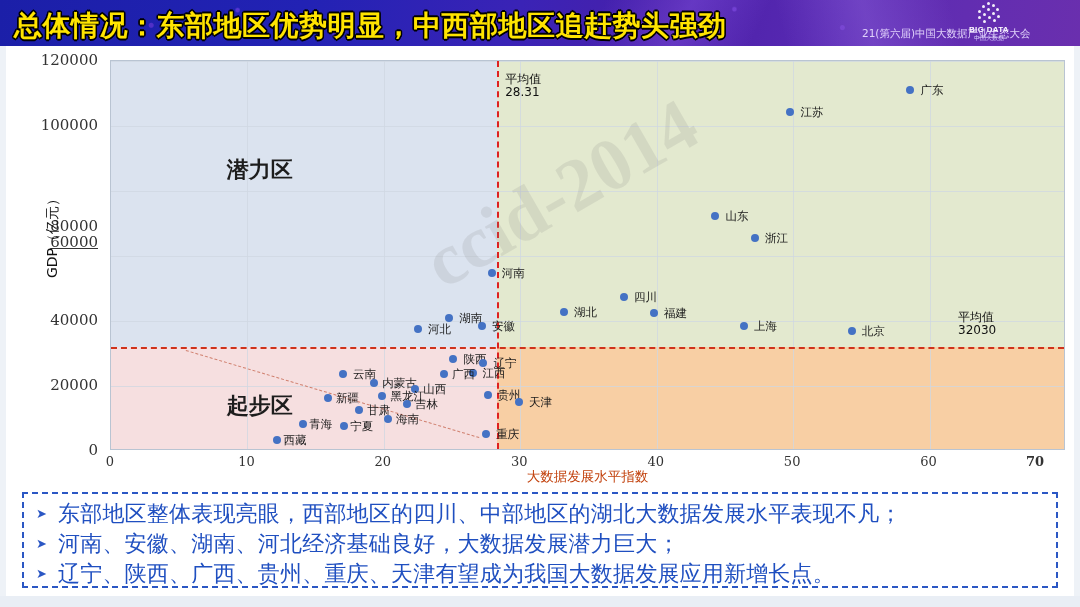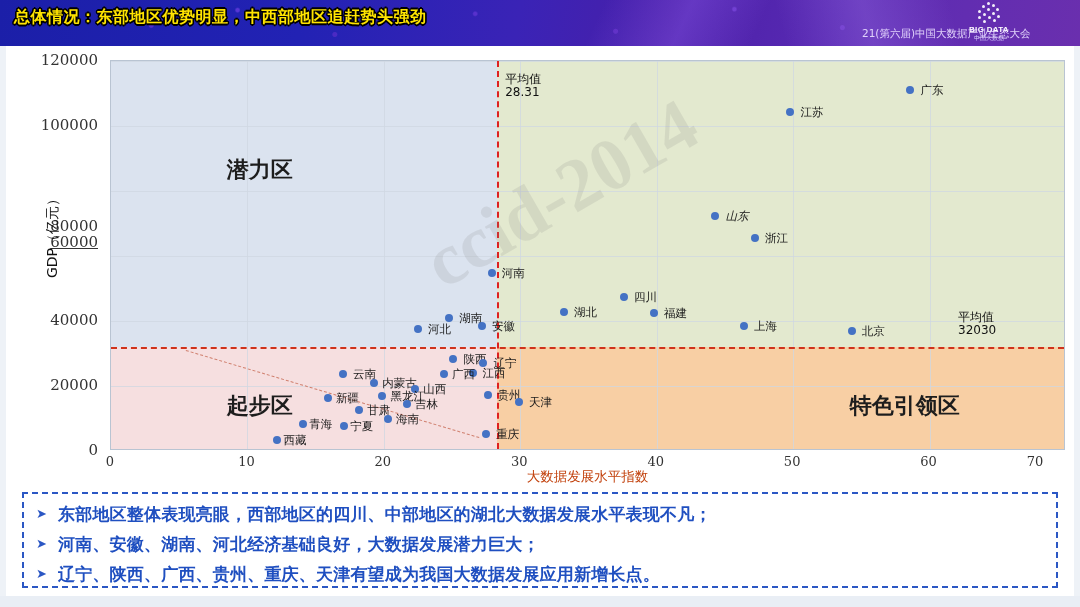--- a/index.html
+++ b/index.html
@@ -26,21 +26,21 @@
   }
   .header:after{
     content:"";position:absolute;inset:0;
     background:
       linear-gradient(115deg,transparent 55%,rgba(160,110,255,.30) 63%,transparent 70%),
       linear-gradient(75deg,transparent 72%,rgba(190,150,255,.22) 80%,transparent 88%);
     pointer-events:none;
   }
   .slide-title{
     position:absolute;left:14px;top:7px;z-index:4;
-    font-size:16px;font-weight:bold;letter-spacing:.5px;
+    font-size:28px;font-weight:bold;letter-spacing:.5px;
     color:#ffe400;
     font-family:Liberation Serif, serif;
     text-shadow:
        1.6px 0 0 #000,-1.6px 0 0 #000,0 1.6px 0 #000,0 -1.6px 0 #000,
        1.2px 1.2px 0 #000,-1.2px 1.2px 0 #000,1.2px -1.2px 0 #000,-1.2px -1.2px 0 #000;
     white-space:nowrap;
   }
   .logo-wrap{position:absolute;left:963px;top:2px;width:52px;height:42px;z-index:4;text-align:center;}
   .logo-dots{position:relative;width:30px;height:22px;margin:0 auto;}
   .logo-dots span{position:absolute;width:3.2px;height:3.2px;border-radius:50%;background:#fff;opacity:.92;}
@@ -125,21 +125,21 @@
     position:absolute;left:22px;top:492px;width:1036px;height:96px;
     border:2px dashed #2b57c4;box-sizing:border-box;background:#fff;
     padding:6px 12px 0 12px;
   }
   .note-row{display:flex;align-items:flex-start;margin-bottom:1px;height:29px;}
   .note-arrow{
     color:#2b57c4;font-size:13px;width:22px;flex:none;line-height:28px;
     font-family:"DejaVu Sans",sans-serif;
   }
   .note-txt{
-    color:#1f4fc0;font-size:17px;font-weight:bold;line-height:28px;letter-spacing:.2px;
+    color:#1f4fc0;font-size:22px;font-weight:normal;line-height:28px;letter-spacing:.2px;
     font-family:"DejaVu Sans","Liberation Sans",sans-serif;white-space:nowrap;
   }
   .footer-strip{position:absolute;left:0;top:596px;width:1080px;height:11px;background:#e9eef5;}
   .edge-l{position:absolute;left:0;top:46px;width:6px;height:550px;background:#eef2f7;}
   .edge-r{position:absolute;right:0;top:46px;width:6px;height:550px;background:#eef2f7;}
 </style>
 </head>
 <body>
 
 <div id="slide">
@@ -182,21 +182,21 @@
         <div style="top: 0px;">120000</div>
       </div>
     <div class="xtick-box" id="xticks">
         <div style="left: 0px;">0</div>
         <div style="left: 136.429px;">10</div>
         <div style="left: 272.857px;">20</div>
         <div style="left: 409.286px;">30</div>
         <div style="left: 545.714px;">40</div>
         <div style="left: 682.143px;">50</div>
         <div style="left: 818.571px;">60</div>
-        <div style="left: 925px;">70</div>
+        <div style="left: 925px; font-weight: bold;">70</div>
       </div>
     <div class="ylab">GDP（亿元）</div>
     <div class="xlab">大数据发展水平指数</div>
 
     <div class="plot" id="plot">
       <div class="quad q-tl" style="left: 0px; top: 0px; width: 386.229px; height: 285.902px;"></div>
       <div class="quad q-tr" style="left: 386.229px; top: 0px; width: 568.771px; height: 285.902px;"></div>
       <div class="quad q-bl" style="left: 0px; top: 285.902px; width: 386.229px; height: 104.098px;"></div>
       <div class="quad q-br" style="left: 386.229px; top: 285.902px; width: 568.771px; height: 104.098px;"></div>
 
@@ -221,21 +221,21 @@
       <div class="refline-h" id="refh" style="top: 285.902px;"></div>
 
       <div class="wm">ccid-2014</div>
 
       <div id="points">
           <div class="pt" style="left: 799.471px; top: 29.25px; background: rgb(68, 114, 196);"></div>
           <div class="plabel" style="left: 809.471px; top: 29.25px;">广东</div>
           <div class="pt" style="left: 679.414px; top: 51.025px; background: rgb(68, 114, 196);"></div>
           <div class="plabel" style="left: 689.414px; top: 51.025px;">江苏</div>
           <div class="pt" style="left: 604.379px; top: 154.7px; background: rgb(68, 114, 196);"></div>
-          <div class="plabel" style="left: 614.379px; top: 154.7px; font-style: italic;">山东</div>
+          <div class="plabel" style="left: 614.379px; top: 154.7px;">山东</div>
           <div class="pt" style="left: 643.943px; top: 176.8px; background: rgb(68, 114, 196);"></div>
           <div class="plabel" style="left: 653.943px; top: 176.8px;">浙江</div>
           <div class="pt" style="left: 380.636px; top: 211.575px; background: rgb(68, 114, 196);"></div>
           <div class="plabel" style="left: 390.636px; top: 211.575px;">河南</div>
           <div class="pt" style="left: 512.971px; top: 235.95px; background: rgb(68, 114, 196);"></div>
           <div class="plabel" style="left: 522.971px; top: 235.95px;">四川</div>
           <div class="pt" style="left: 452.943px; top: 250.9px; background: rgb(68, 114, 196);"></div>
           <div class="plabel" style="left: 462.943px; top: 250.9px;">湖北</div>
           <div class="pt" style="left: 542.986px; top: 251.875px; background: rgb(68, 114, 196);"></div>
           <div class="plabel" style="left: 552.986px; top: 251.875px;">福建</div>
@@ -282,21 +282,20 @@
           <div class="pt" style="left: 233.293px; top: 365.3px; background: rgb(68, 114, 196);"></div>
           <div class="plabel" style="left: 239.293px; top: 365.3px;">宁夏</div>
           <div class="pt" style="left: 375.179px; top: 373.1px; background: rgb(68, 114, 196);"></div>
           <div class="plabel" style="left: 385.179px; top: 373.1px;">重庆</div>
           <div class="pt" style="left: 166.443px; top: 378.625px; background: rgb(68, 114, 196);"></div>
           <div class="plabel" style="left: 172.443px; top: 378.625px;">西藏</div>
         </div>
 
       <div class="quad-label" id="ql0" style="left: 115.869px; top: 94.3478px;">潜力区</div>
       <div class="quad-label" id="ql2" style="left: 115.869px; top: 329.623px;">起步区</div>
-      <div class="quad-label" id="ql3" style="left: 738.867px; top: 329.623px;">特色引领区</div>
 
       <div class="ann" id="annv" style="left: 394.229px; top: 12px;">
         <span>平均值</span><br>
         <span>28.31</span>
       </div>
       <div class="ann" id="annh" style="left: 847px; top: 249.902px;">
         <span>平均值</span><br>
         <span>32030</span>
       </div>
     </div>

